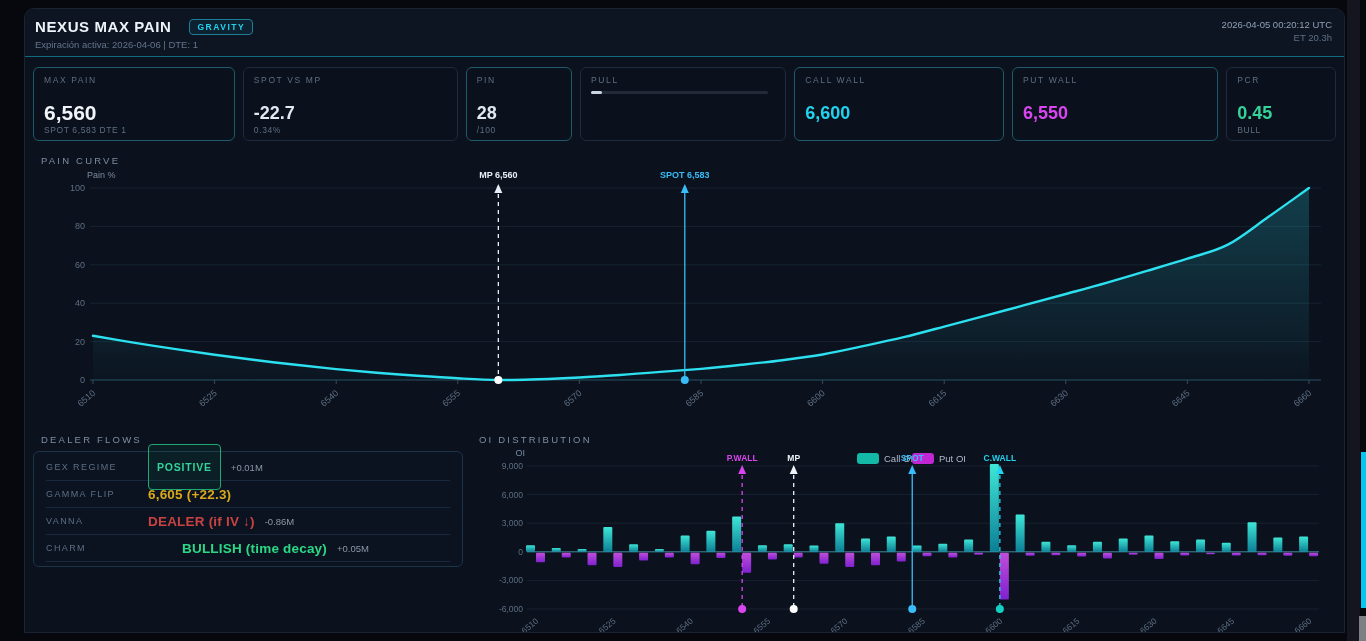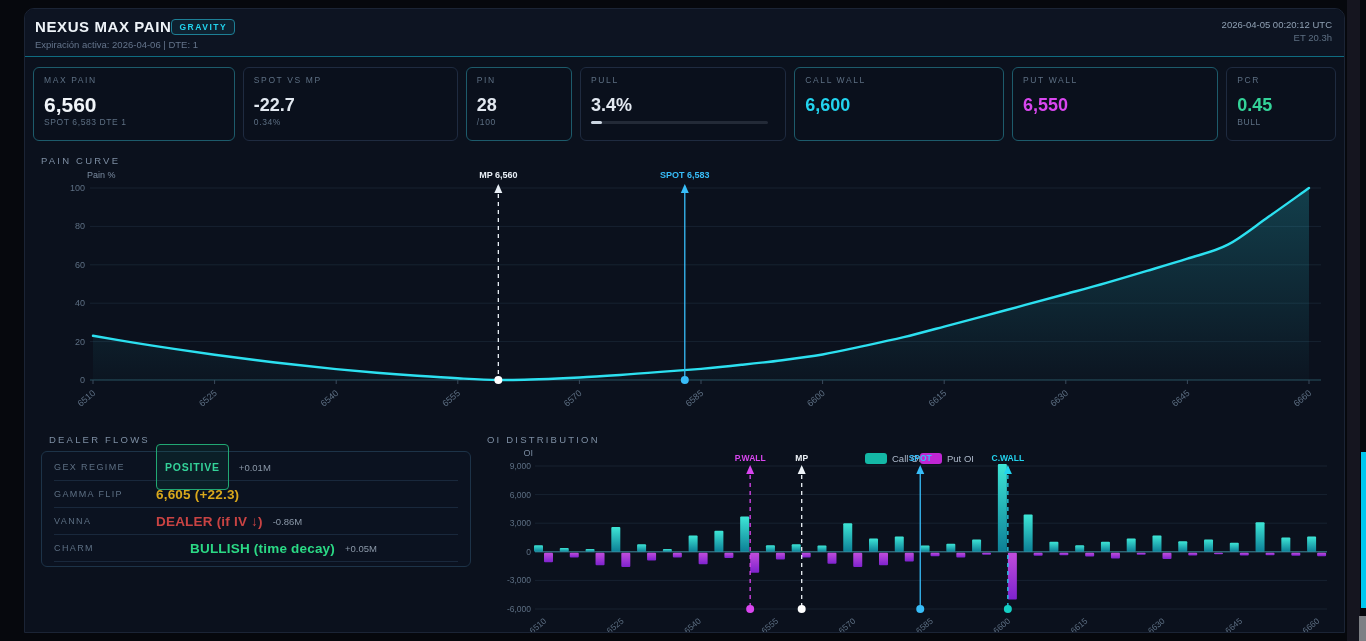--- a/index.html
+++ b/index.html
@@ -3,45 +3,45 @@
 <meta charset="utf-8">
 <style>
   * { margin:0; padding:0; box-sizing:border-box; }
   html,body { width:1366px; height:641px; overflow:hidden; background:#06080d;
     font-family:"Liberation Sans","DejaVu Sans",sans-serif; color:#e9eef4; }
   .app { position:absolute; left:24px; top:8px; width:1321px; height:625px;
     background:#0b111d; border:1px solid #1b2435; border-radius:10px 10px 0 0; overflow:hidden; }
   
   header { display:flex; justify-content:space-between; align-items:flex-start;
     padding:9px 12px 6px 10px; background:#0d1422; border-bottom:1px solid #0f6b80; }
-  .title-row { display:flex; align-items:center; gap:0; }
+  .title-row { display:flex; align-items:center; gap:18px; }
   h1 { font-size:15px; font-weight:bold; letter-spacing:0.6px; color:#eef3f8; }
   .badge { font-size:8.5px; font-weight:bold; letter-spacing:1.5px; color:#22d3ee;
     border:1px solid #1d7f95; border-radius:4px; padding:2px 7px; background:rgba(34,211,238,0.07); }
   .subtitle { margin-top:4px; font-size:9.5px; color:#64748b; }
   .h-right { text-align:right; font-size:9.5px; color:#8fa0b3; line-height:13px; }
   .h-right .muted { color:#5d6f83; }
   
   .kpi-row { display:flex; gap:8px; padding:10px 8px 8px 8px; }
   .kpi { border:1px solid #1f2b40; border-radius:6px; background:#0a101c; padding:7px 10px 6px 10px; height:74px; }
   .kpi.accent { border-color:#1d5b6b; }
   .kpi:nth-child(1){flex:205 0 0;} .kpi:nth-child(2){flex:220 0 0;} .kpi:nth-child(3){flex:96 0 0;}
   .kpi:nth-child(4){flex:210 0 0;} .kpi:nth-child(5){flex:214 0 0;} .kpi:nth-child(6){flex:210 0 0;}
   .kpi:nth-child(7){flex:100 0 0;}
   .kpi-label { font-size:8.5px; letter-spacing:1.6px; color:#5d6f83; }
-  .kpi-value { font-size:18px; font-weight:bold; color:#f1f5f9; margin-top:10px; line-height:20px; }
+  .kpi-value { font-size:18px; font-weight:bold; color:#f1f5f9; margin-top:18px; line-height:20px; }
   .kpi-value.lg { font-size:21px; }
   .kpi-sub { font-size:8.5px; color:#5d6f83; margin-top:2px; letter-spacing:0.6px; }
   .pull-track { margin-top:6px; height:3px; width:96%; background:rgba(148,163,184,0.18); border-radius:2px; }
   .pull-fill { height:3px; background:#cbd5e1; border-radius:2px; width:6%; }
   
   .section-title { font-size:9.5px; letter-spacing:2.2px; color:#7d8ea3; padding:4px 8px 2px 8px; }
   .pain-section { padding:2px 8px 0 8px; }
   .bottom-row { display:flex; gap:8px; padding:6px 8px 0 8px; align-items:flex-start; }
-  .flows { width:430px; flex:0 0 430px;margin-left:8px; }
+  .flows { width:430px; flex:0 0 430px; }
   .flows-panel { margin-top:4px; border:1px solid #1d3348; border-radius:6px; background:#0b1220; padding:2px 12px 4px 12px; }
   .flow-row { display:flex; align-items:center; gap:10px; height:27px; border-bottom:1px solid #19283c; }
   .flow-row:last-child { border-bottom:1px solid #19283c; }
   .flow-label { width:92px; flex:0 0 92px; font-size:9px; letter-spacing:1.4px; color:#5d6f83; }
   .flow-badge { font-size:10.5px; font-weight:bold; letter-spacing:0.8px; color:#34d399;
     border:1px solid #21a873; border-radius:4px; padding:16px 8px; background:rgba(16,185,129,0.08); }
   .flow-value { font-size:13.5px; font-weight:bold; letter-spacing:0.2px; }
   .flow-extra { font-size:9.5px; color:#8b98a8; }
   .oi-section { flex:1; }
   svg text { font-family:"Liberation Sans","DejaVu Sans",sans-serif; }
@@ -79,21 +79,20 @@
       <div class="kpi-value" style="color: rgb(226, 232, 240);">-22.7</div>
       <div class="kpi-sub">0.34%</div>
     </div>
     <div class="kpi accent">
       <div class="kpi-label">PIN</div>
       <div class="kpi-value" style="color: rgb(226, 232, 240);">28</div>
       <div class="kpi-sub">/100</div>
     </div>
     <div class="kpi">
       <div class="kpi-label">PULL</div>
-      <div class="kpi-value" style="color: rgb(226, 232, 240);">3.4%</div>
       <div class="pull-track">
         <div class="pull-fill" style="width: 6%;"></div>
       </div>
     </div>
     <div class="kpi accent">
       <div class="kpi-label">CALL WALL</div>
       <div class="kpi-value" style="color: rgb(34, 211, 238);">6,600</div>
     </div>
     <div class="kpi accent">
       <div class="kpi-label">PUT WALL</div>

